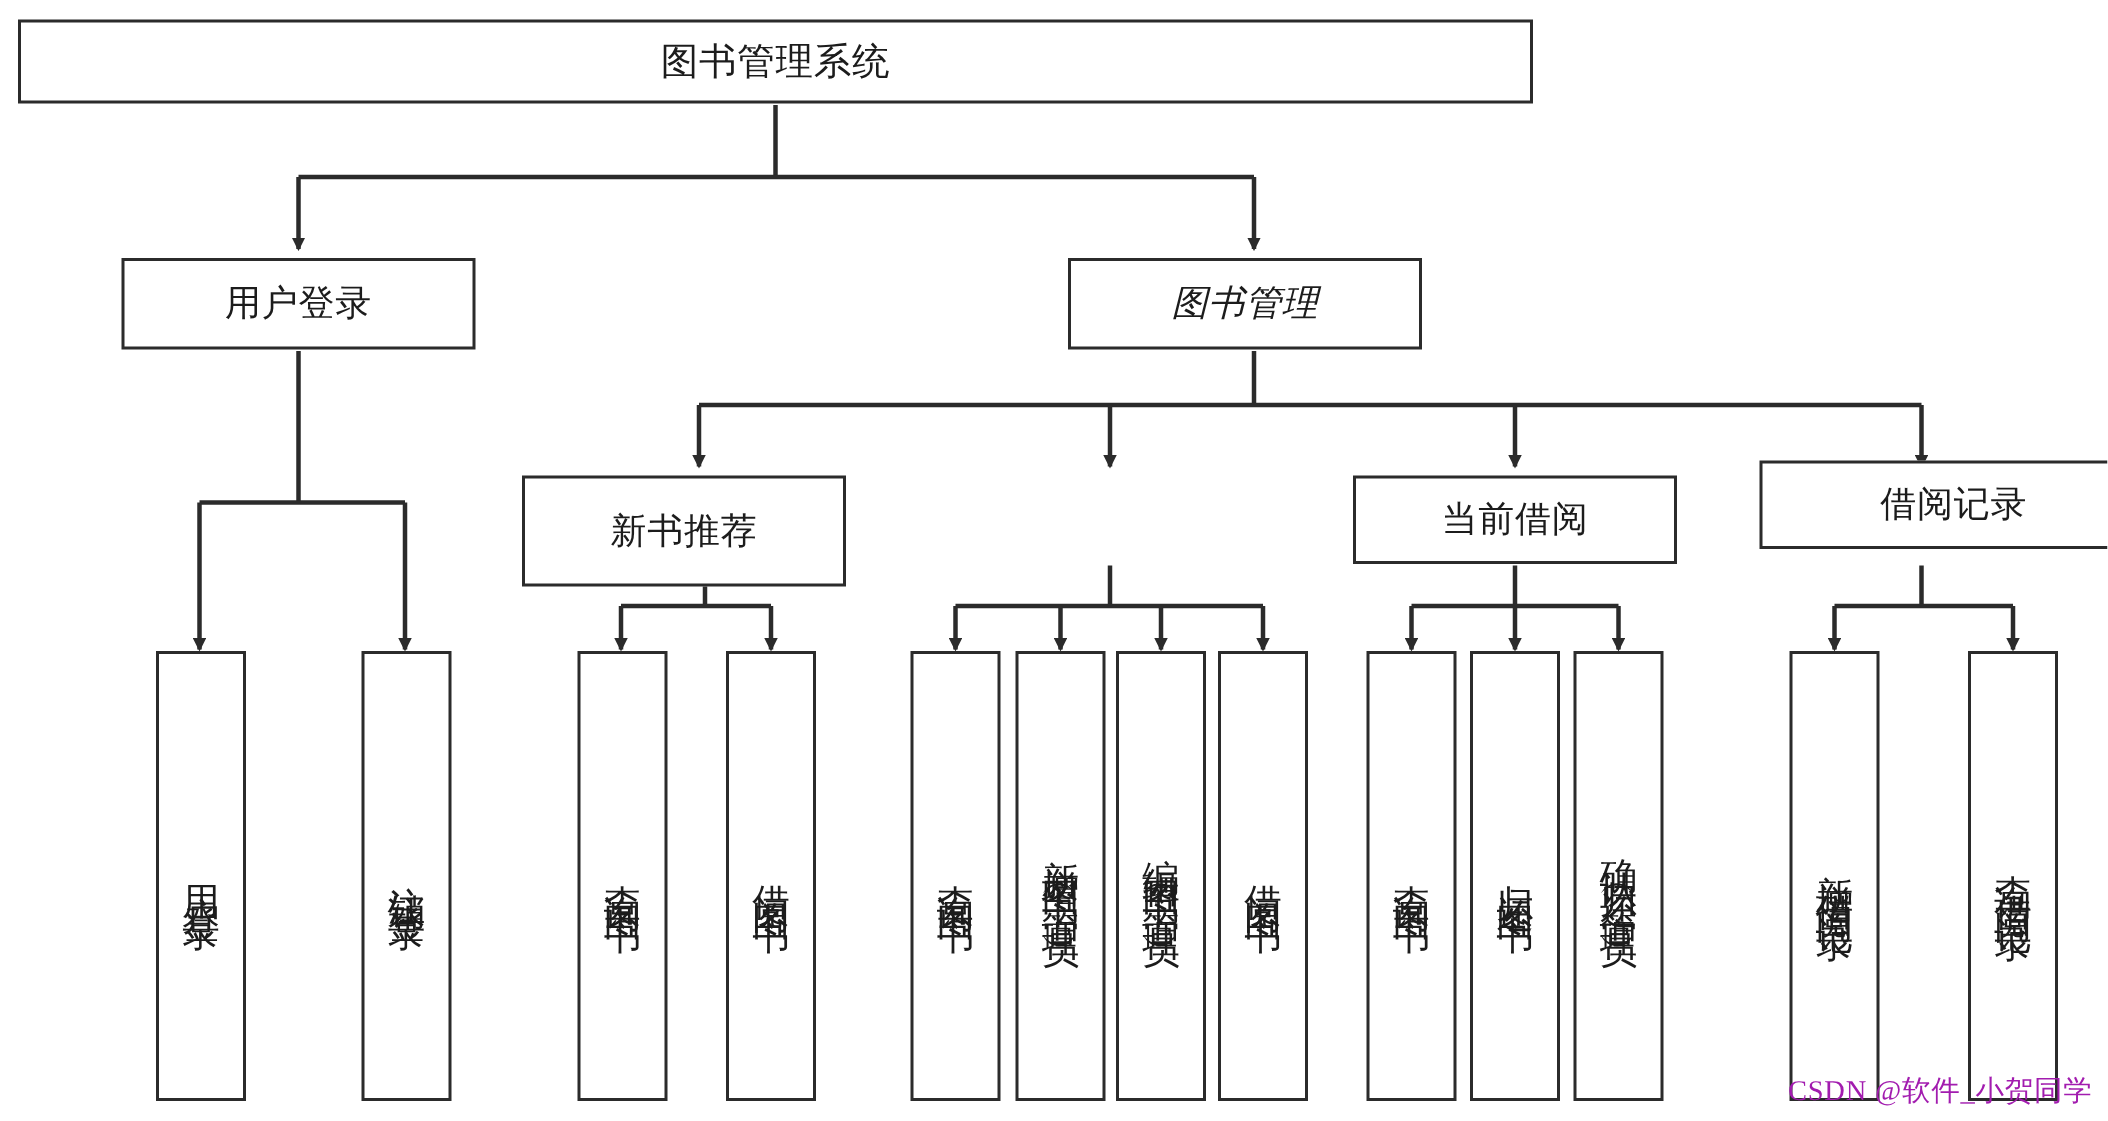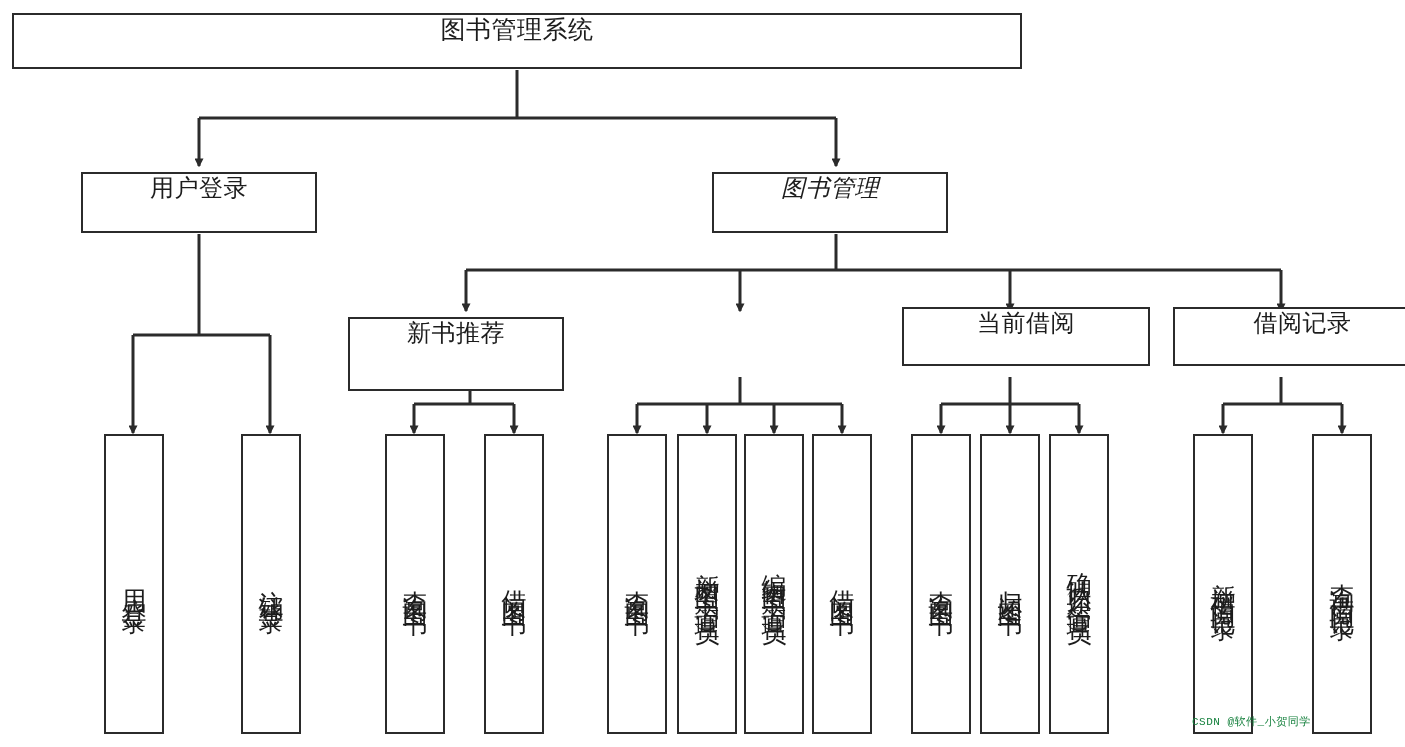--- a/index.html
+++ b/index.html
@@ -25,20 +25,21 @@
     width: 1405px;
     height: 747px;
     pointer-events: none;
   }
   .node {
     position: absolute;
     box-sizing: border-box;
     border: 2px solid #2b2b2b;
     background: #ffffff;
     display: flex;
+    align-items: center;
     justify-content: center;
     text-align: center;
     color: #1c1c1c;
   }
   .node .label {
     display: block;
     line-height: 1.18;
     letter-spacing: 0.5px;
   }
   
@@ -60,25 +61,25 @@
     font-size: 25px;
     line-height: 1;
     letter-spacing: 7px;
     white-space: nowrap;
     height: auto;
   }
   #watermark {
     position: absolute;
     left: 1192px;
     top: 714px;
-    font-size: 11px;
-    color: #15803d;
+    font-size: 19px;
+    color: #a21caf;
     white-space: nowrap;
     letter-spacing: 0.5px;
-    font-family: Liberation Mono, monospace;
+    font-family: Liberation Serif, serif;
   }
 </style>
 </head>
 <body>
 
 <div id="diagram-root">
 
   <svg id="edges-layer" viewBox="0 0 1405 747" width="1405" height="747" xmlns="http://www.w3.org/2000/svg">
     <defs>
       <marker id="arrowhead" markerWidth="9" markerHeight="9" refX="7.6" refY="4.5" orient="auto" markerUnits="userSpaceOnUse">
@@ -136,21 +137,21 @@
   <div class="node horiz" style="left:81px; top:172px; width:236px; height:61px;">
     <span class="label">用户登录</span>
   </div>
   <div class="node horiz" style="left:712px; top:172px; width:236px; height:61px;font-style:italic;">
     <span class="label">图书管理</span>
   </div>
 
   <div class="node horiz" style="left:348px; top:317px; width:216px; height:74px;">
     <span class="label">新书推荐</span>
   </div>
-  <div class="node horiz" style="left:902px; top:307px; width:248px; height:59px;">
+  <div class="node horiz" style="left:902px; top:317px; width:216px; height:59px;">
     <span class="label">当前借阅</span>
   </div>
   <div class="node horiz" style="left:1173px; top:307px; width:259px; height:59px;">
     <span class="label">借阅记录</span>
   </div>
 
   <div class="node vert" style="left:104px; top:434px; width:60px; height:300px;">
     <span class="label">用户登录</span>
   </div>
   <div class="node vert" style="left:241px; top:434px; width:60px; height:300px;">

